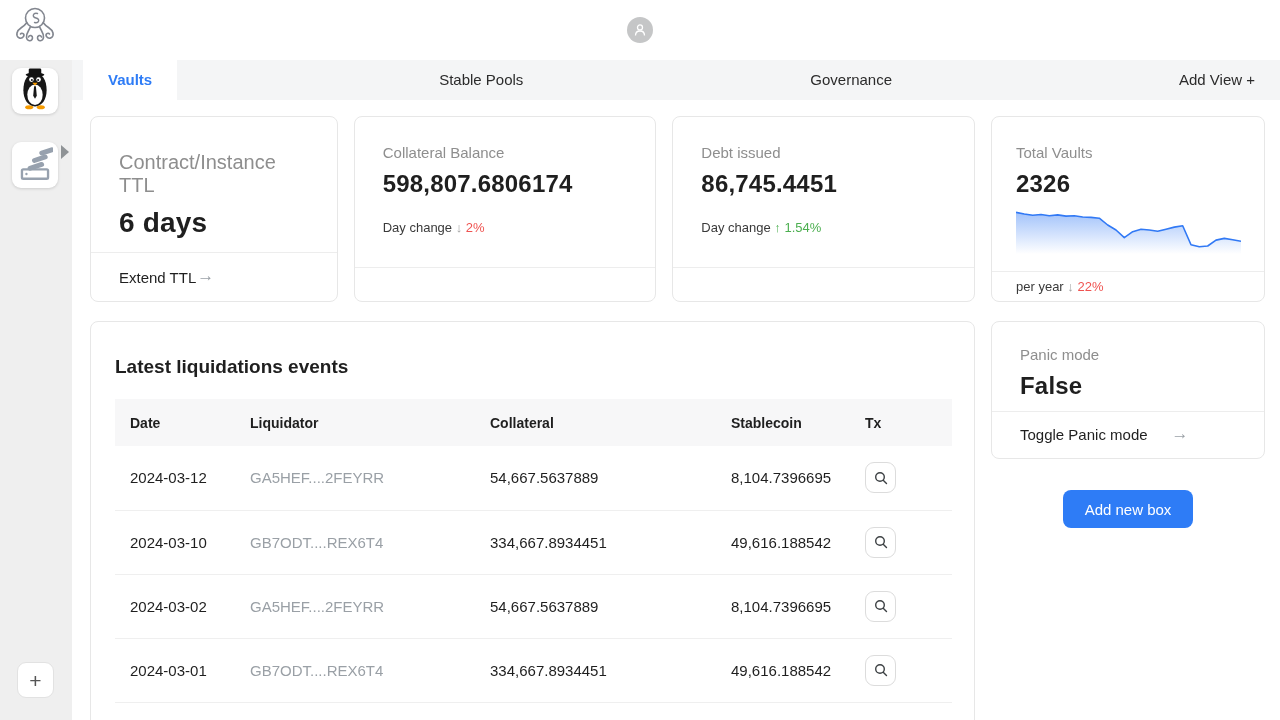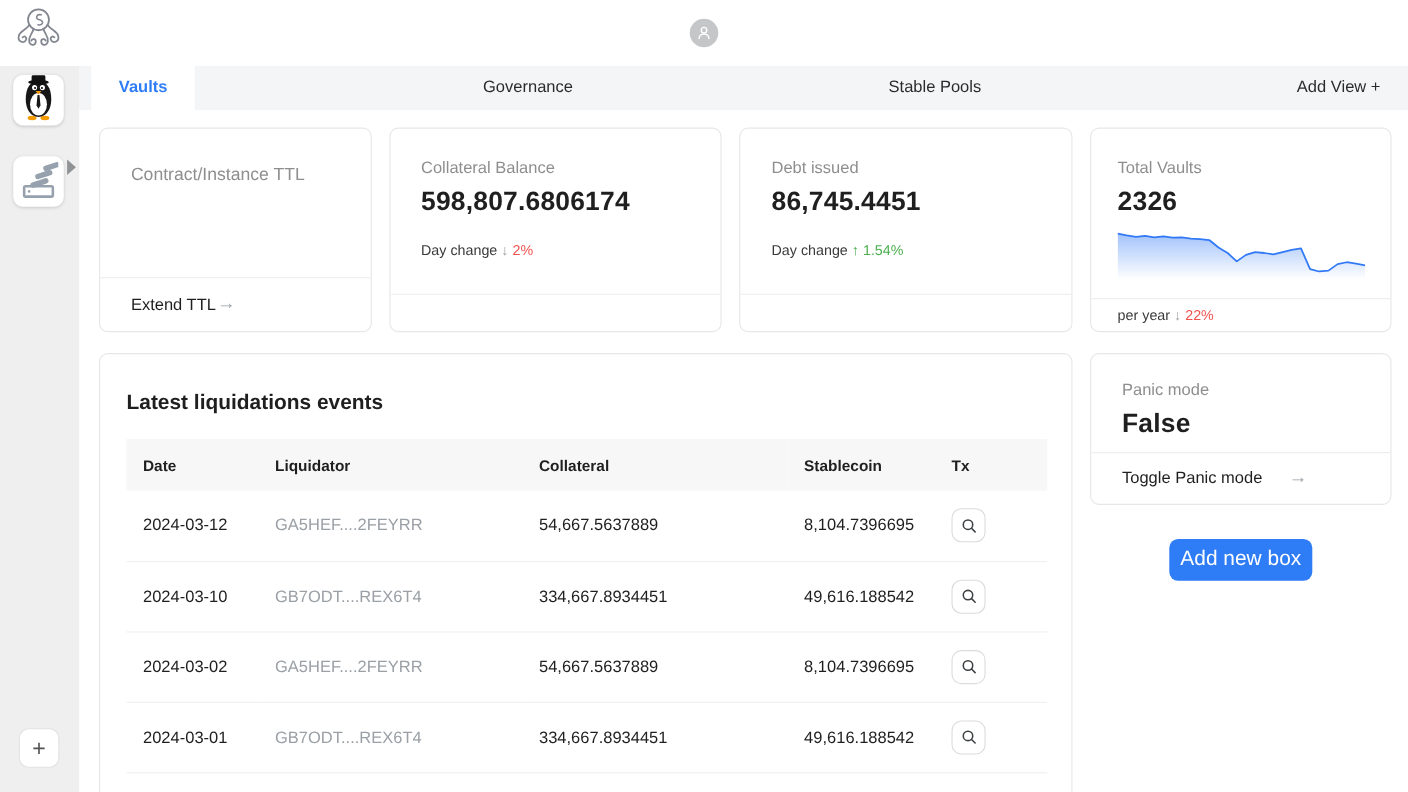--- a/index.html
+++ b/index.html
@@ -36,21 +36,21 @@
   .left-col { width:885px; flex:none; }
   .right-col { width:274px; flex:none; display:flex; flex-direction:column; }
 
   
   .card { background:#fff; border:1px solid #e7e7e7; border-radius:8px; display:flex; flex-direction:column; }
   .top-cards { display:flex; gap:16px; }
   .top-cards .card { height:186px; }
   .card.ttl { width:248px; }
   .card.metric { width:303px; }
   .card-title { color:#8e8e8e; font-size:15px; margin:27px 28px 0; }
-  .card.ttl .card-title { margin-top:34px; font-size:16px; }
+  .card.ttl .card-title { margin-top:34px; font-size:20px; }
   .card-value { font-size:24px; font-weight:bold; margin:9px 28px 0; letter-spacing:.2px; }
   .card.ttl .card-value { font-size:28px; margin-top:10px; }
   .day-change { margin:22px 28px 0; font-size:13px; color:#3a3a3a; }
   .arrow-glyph { font-size:13px; }
   .arr-gray { color:#a2a2a2; }
   .arr-green { color:#4caf50; }
   .pct-red { color:#ef5350; }
   .pct-green { color:#4caf50; }
   .card-footer { border-top:1px solid #ededed; margin-top:auto; }
   .ttl-footer { padding:13px 28px 15px; display:flex; align-items:flex-end; gap:1px; font-size:15px; cursor:pointer; }
@@ -62,21 +62,21 @@
   .card.vaults .card-title, .card.vaults .card-value { margin-left:24px; margin-right:24px; }
   .spark-wrap { margin:8px 24px 0; height:48px; }
   .vaults-footer { padding:7px 24px; font-size:13px; color:#3a3a3a; }
 
   
   .card.panic { height:138px; margin-top:19px; }
   .card.panic .card-title { margin-top:24px; }
   .panic-footer { padding:12px 28px 14px; display:flex; align-items:center; gap:24px; font-size:15px; cursor:pointer; }
 
   .add-box-btn { margin:31px auto 0; width:130px; height:38px; background:#2e7cf6; color:#fff; border:none;
-                 border-radius:8px; font-size:19px; font-family:inherit; cursor:pointer; }
+                 border-radius:8px; font-size:15px; font-family:inherit; cursor:pointer; }
 
   
   .card.liq { margin-top:19px; height:440px; }
   .liq-title { font-size:19px; font-weight:bold; margin:34px 24px 21px; }
   table { border-collapse:collapse; margin:0 24px; width:837px; table-layout:fixed; }
   col.c-date { width:120px; } col.c-liq { width:240px; } col.c-col { width:241px; }
   col.c-stb { width:134px; } col.c-tx { width:102px; }
   thead th { background:#f7f7f8; height:47px; text-align:left; font-size:14px; font-weight:bold;
              color:#1f1f1f; padding-left:15px; }
   tbody td { height:64px; border-bottom:1px solid #efefef; font-size:15px; padding-left:15px; }
@@ -141,32 +141,33 @@
         </svg>
       </span>
     </div>
     <div class="sidebar-spacer"></div>
     <div class="add-ws">+</div>
   </div>
 
   <div class="main">
     <div class="tabstrip">
       <div class="tab active">Vaults</div>
+      <div class="tab">Stable Pools</div>
       <div class="tab">Governance</div>
-      <div class="tab">Stable Pools</div>
       <div class="tab">Add View +</div>
     </div>
 
     <div class="content">
 
       <div class="left-col">
         <div class="top-cards">
 
           <div class="card ttl">
             <div class="card-title">Contract/Instance TTL</div>
+            <div class="card-value">6 days</div>
             <div class="card-footer ttl-footer">
               <span>Extend TTL</span>
               <span class="go-arrow">→</span>
             </div>
           </div>
 
           <div class="card metric">
             <div class="card-title">Collateral Balance</div>
             <div class="card-value">598,807.6806174</div>
             <div class="day-change">

